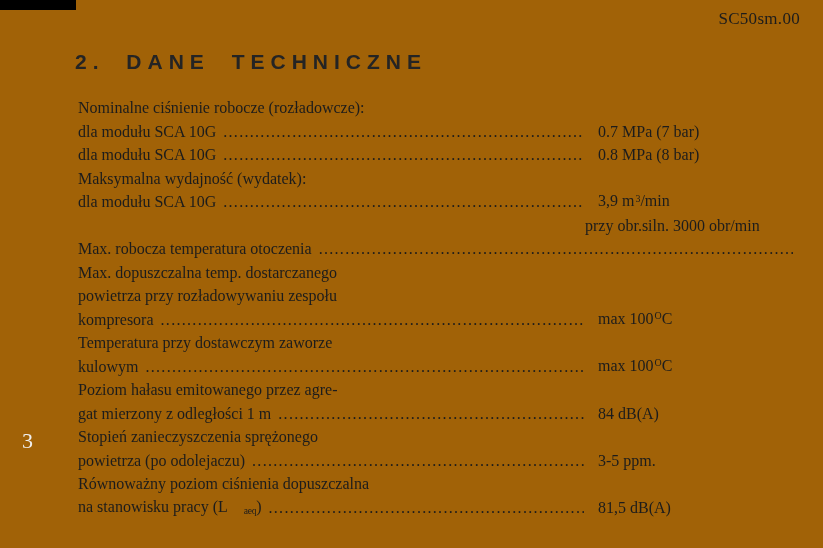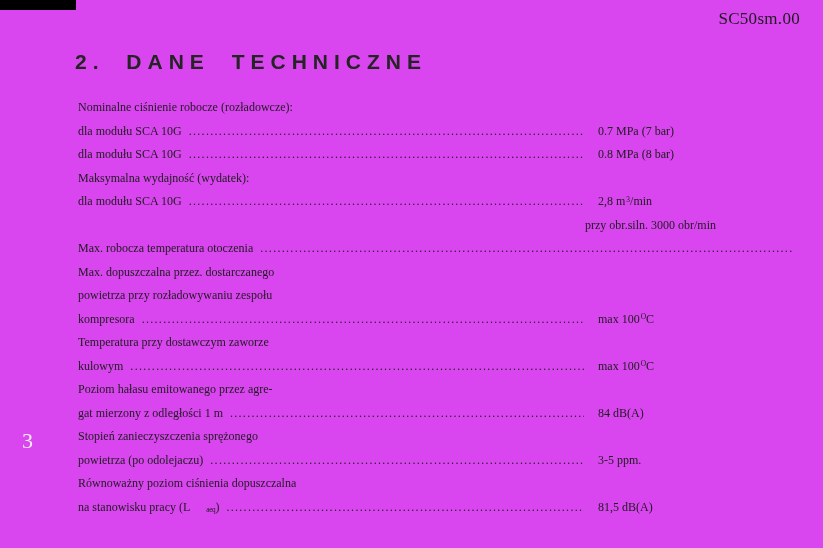--- a/index.html
+++ b/index.html
@@ -1,20 +1,20 @@
 <!DOCTYPE html>
 <html><head>
 <meta charset="utf-8">
 <style>
   html, body { margin: 0; padding: 0; background: #ffffff; }
   .page {
     position: relative;
     width: 823px;
     height: 548px;
-    background: #d946ef;
+    background: #a16207;
     overflow: hidden;
     font-family: "Liberation Serif", serif;
     color: #1c1c1c;
   }
   .corner-bar {
     position: absolute;
     left: 0; top: 0;
     width: 76px; height: 10px;
     background: #000000;
   }
@@ -42,24 +42,24 @@
     font-size: 22px;
     color: #f0efee;
   }
   .spec-list {
     position: absolute;
     left: 78px; top: 96px;
     width: 715px;
   }
   .line {
     display: flex;
-    align-items: flex-start;
+    align-items: center;
     height: 23.5px;
     line-height: 23.5px;
-    font-size: 12px;
+    font-size: 16px;
     white-space: nowrap;
   }
   .lbl { flex: none; }
   .dots {
     flex: 1 1 auto;
     overflow: hidden;
     margin-left: 7px;
     min-width: 8px;
   }
   .dots::before {
@@ -110,32 +110,32 @@
         <span class="lbl"><span>dla modułu SCA 10G</span></span>
         <span class="dots"></span>
         <span class="val"><span>0.8 MPa (8 bar)</span></span>
       </div>
       <div class="line">
         <span class="lbl"><span>Maksymalna wydajność (wydatek):</span></span>
       </div>
       <div class="line">
         <span class="lbl"><span>dla modułu SCA 10G</span></span>
         <span class="dots"></span>
-        <span class="val"><span>2,8 m</span><span class="sup">3</span><span>/min</span></span>
+        <span class="val"><span>3,9 m</span><span class="sup">3</span><span>/min</span></span>
       </div>
       <div class="line">
         <span class="dots nodots"></span>
         <span class="val note"><span>przy obr.siln. 3000 obr/min</span></span>
       </div>
       <div class="line">
         <span class="lbl"><span>Max. robocza temperatura otoczenia</span></span>
         <span class="dots"></span>
       </div>
       <div class="line">
-        <span class="lbl"><span>Max. dopuszczalna przez. dostarczanego</span></span>
+        <span class="lbl"><span>Max. dopuszczalna temp. dostarczanego</span></span>
       </div>
       <div class="line">
         <span class="lbl"><span>powietrza przy rozładowywaniu zespołu</span></span>
       </div>
       <div class="line">
         <span class="lbl"><span>kompresora</span></span>
         <span class="dots"></span>
         <span class="val"><span>max 100</span><span class="sup">O</span><span>C</span></span>
       </div>
       <div class="line">

